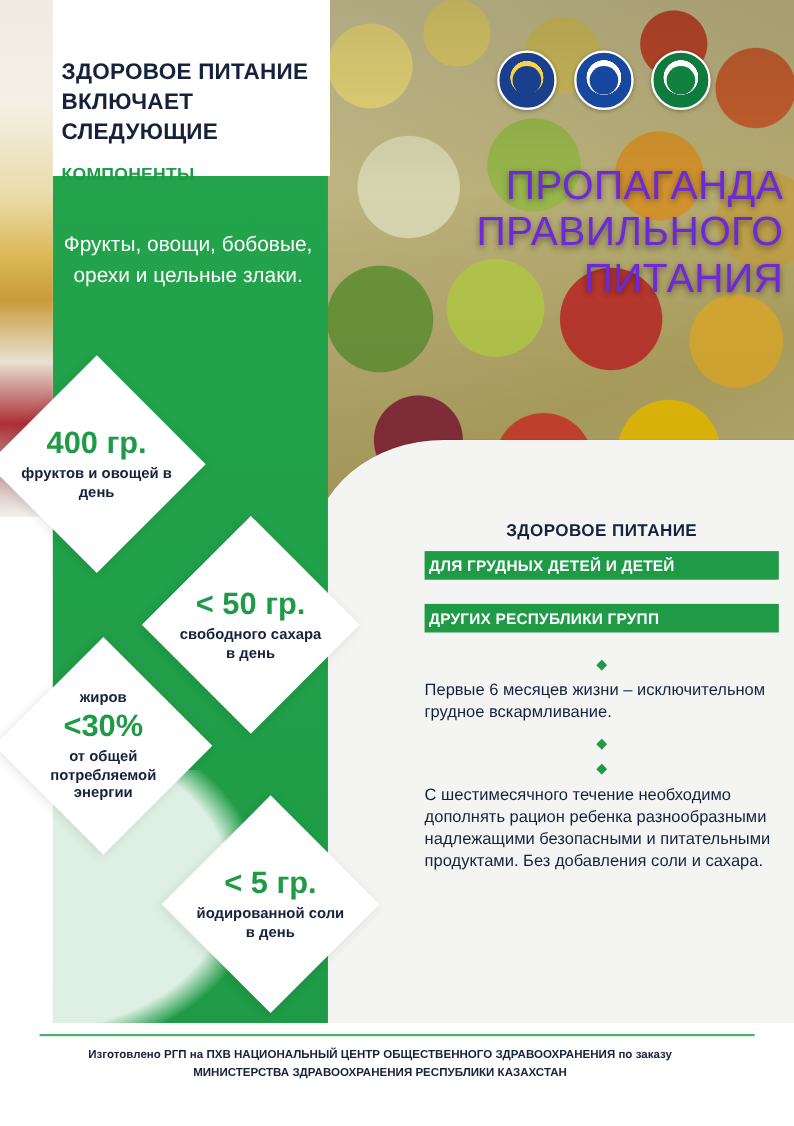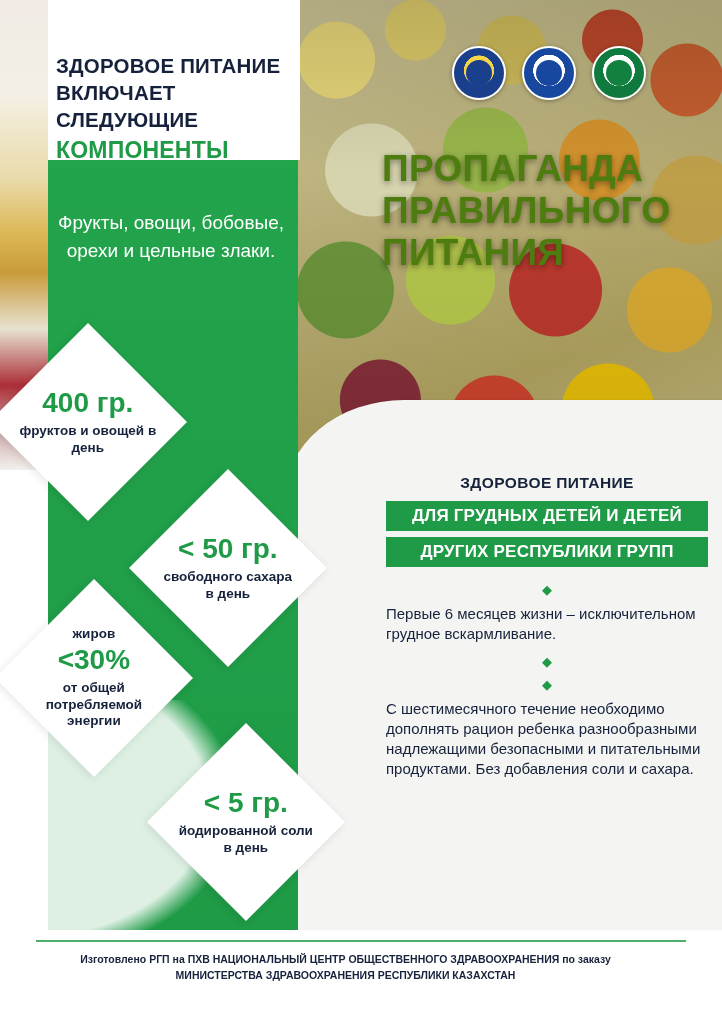--- a/index.html
+++ b/index.html
@@ -101,41 +101,41 @@
   }
   .head-line {
     color: #16223c;
     font-weight: bold;
     font-size: 20.5px;
     letter-spacing: 0.2px;
     line-height: 1.32;
   }
   .head-line.accent {
     color: #1f9a46;
-    font-size: 23px;
-    margin-top: 2px;
+    font-size: 16px;
+    margin-top: 16px;
   }
 
   
   .panel-text {
     position: absolute;
     left: 56px; top: 209px; width: 230px;
     color: #ffffff;
     font-size: 19px;
     line-height: 1.45;
     text-align: center;
   }
 
   
   .main-title {
     position: absolute;
     left: 382px; top: 148px; width: 330px;
-    text-align: left;
-    color: #4d7c0f;
-    font-weight: bold;
+    text-align: right;
+    color: #6d28d9;
+    font-weight: normal;
     font-size: 37px;
     line-height: 1.14;
     text-shadow: 0 2px 6px rgba(0,0,0,0.45);
     letter-spacing: 0.3px;
   }
 
   
   .emblems {
     position: absolute;
     left: 452px; top: 46px;
@@ -195,25 +195,24 @@
     color: #16223c;
     font-weight: bold;
     font-size: 15.5px;
     letter-spacing: 0.4px;
     margin-bottom: 9px;
   }
   .rc-band {
     background: #1f9a46;
     color: #ffffff;
     font-weight: bold;
-    font-size: 17px;
-    text-align: center;
+    font-size: 14px;
     padding: 5px 4px;
     letter-spacing: 0.2px;
-    margin-bottom: 6px;
+    margin-bottom: 22px;
   }
   .rc-bullets { margin-top: 16px; }
   .bullet-sep {
     text-align: center;
     color: #1f9a46;
     font-size: 13px;
     line-height: 1;
     margin: 10px 0 8px;
   }
   .rc-para {

